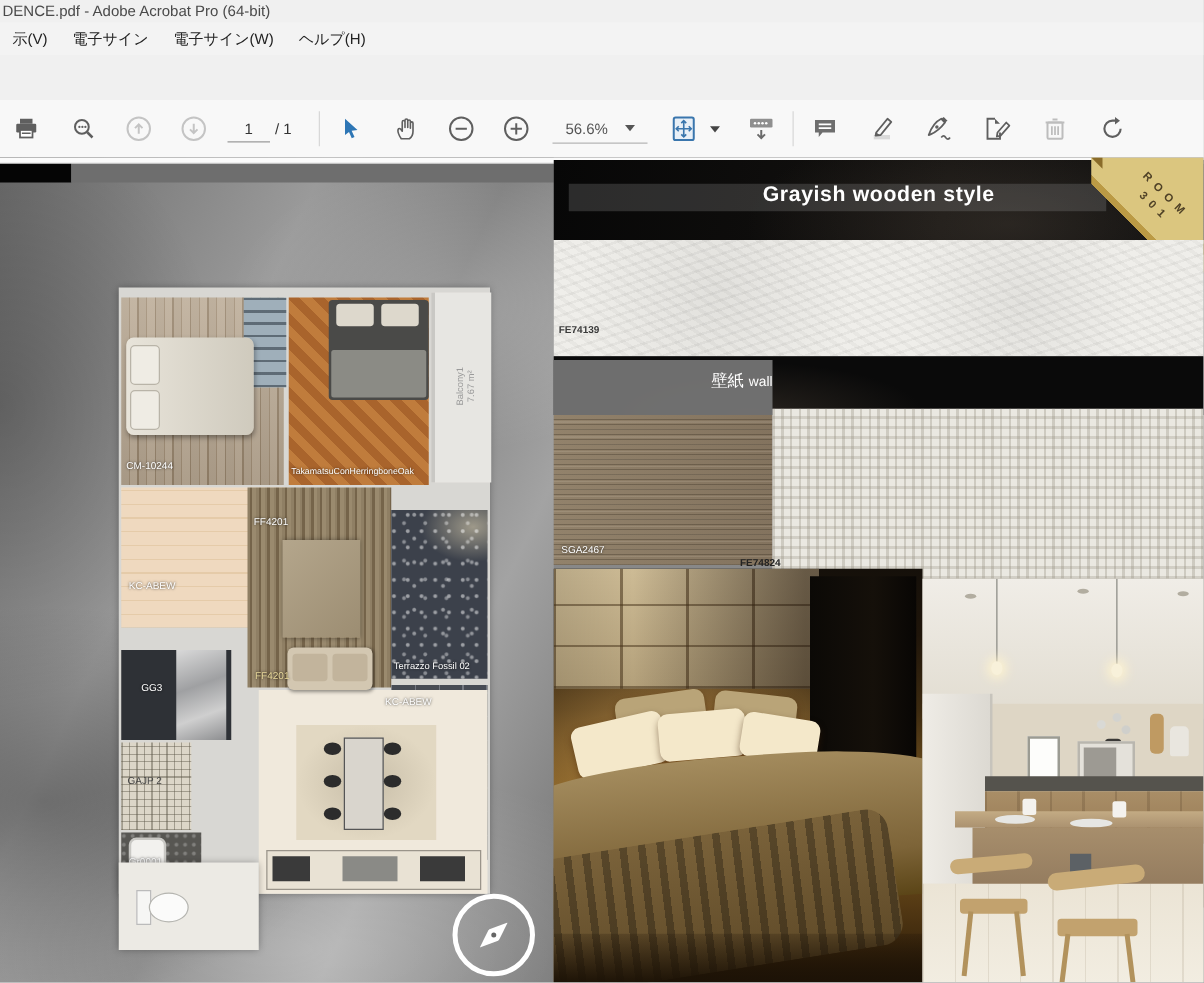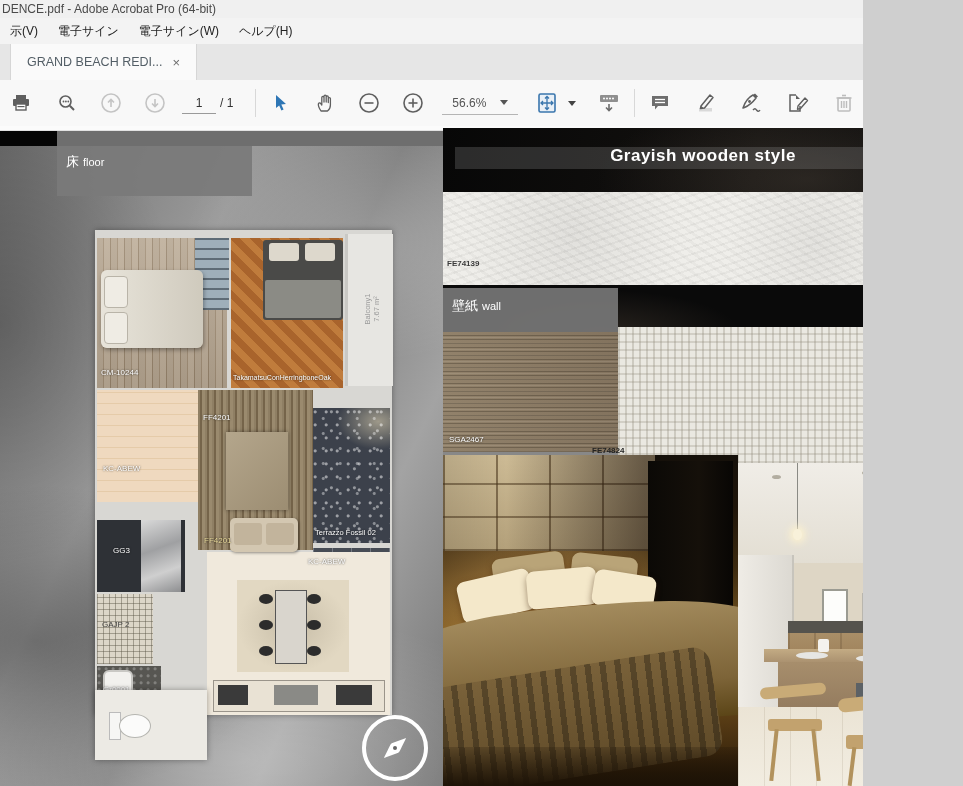--- a/index.html
+++ b/index.html
@@ -1,16 +1,16 @@
 <!DOCTYPE html>
 <html><head>
 <meta charset="utf-8">
 <style>
   html,body{margin:0;padding:0;background:#cfcfcf;font-family:"Liberation Sans","DejaVu Sans",sans-serif;}
-  #app{position:relative;width:863px;height:786px;overflow:hidden;background:#f0f0f0;}
+  #app{position:relative;width:963px;height:786px;overflow:hidden;background:#f0f0f0;}
   
   #titlebar{position:absolute;left:0;top:0;width:963px;height:18px;background:#f0f0f0;
     font-size:12px;color:#4a4a4a;line-height:18px;padding-left:2px;box-sizing:border-box;}
   #menubar{position:absolute;left:0;top:18px;width:963px;height:26px;background:#f3f3f3;
     display:flex;align-items:center;font-size:12px;color:#222;}
   #menubar .menu-item{padding:0 10px;cursor:default;}
   #tabbar{position:absolute;left:0;top:44px;width:963px;height:36px;background:#e6e6e6;border-bottom:1px solid #d0d0d0;}
   .tab{position:absolute;left:10px;top:0;width:185px;height:36px;background:#fafafa;
     display:flex;align-items:center;justify-content:center;gap:10px;font-size:12.5px;color:#535e66;
     border-left:1px solid #d6d6d6;border-right:1px solid #d6d6d6;}
@@ -122,21 +122,21 @@
     background-image:repeating-linear-gradient(35deg,rgba(0,0,0,.03) 0 3px,transparent 3px 8px),
       repeating-linear-gradient(-18deg,rgba(0,0,0,.04) 0 2px,transparent 2px 7px),
       radial-gradient(circle at 25% 45%, rgba(0,0,0,.06), transparent 28%),
       radial-gradient(circle at 72% 55%, rgba(0,0,0,.05), transparent 24%);}
   #ceiling-label-box{left:443px;top:70px;width:180px;height:32px;background:rgba(120,120,120,.92);
     color:#fff;padding:7px 0 0 9px;box-sizing:border-box;}
   #ceiling-code{left:447px;top:133px;color:#3a3a3a;font-size:8px;font-weight:bold;}
   #wall-black{left:443px;top:159px;width:520px;height:47px;
     background:radial-gradient(ellipse 200px 60px at 30% 100%, rgba(70,60,50,.5), transparent 70%),#0a0a0a;}
   #wall-label-box{left:443px;top:162px;width:175px;height:44px;background:rgba(116,116,116,.95);
-    color:#fff;padding:8px 0 0 9px;box-sizing:border-box;}
+    color:#fff;padding:8px 0 0 9px;box-sizing:border-box;text-align:right;}
   #wall-brown{left:443px;top:206px;width:175px;height:120px;
     background:repeating-linear-gradient(0deg,rgba(35,28,18,.28) 0 1px,transparent 1px 4px),
       repeating-linear-gradient(0deg,rgba(255,244,228,.10) 0 1px,transparent 1px 6px),
       linear-gradient(90deg,#92826b,#83735e);}
   #wall-code-left{left:449px;top:309px;}
   #wall-woven{left:618px;top:201px;width:345px;height:136px;background-color:#eae8e1;
     background-image:repeating-linear-gradient(90deg,rgba(140,134,118,.30) 0 2px,transparent 2px 7px),
       repeating-linear-gradient(0deg,rgba(140,134,118,.26) 0 2px,transparent 2px 8px);}
   #wall-code-right{left:592px;top:320px;color:#222;font-size:8px;font-weight:bold;text-shadow:none;position:absolute;white-space:nowrap;}
   
@@ -199,26 +199,20 @@
     <span>DENCE.pdf - Adobe Acrobat Pro (64-bit)</span>
   </div>
 
   <div id="menubar">
     <span class="menu-item">示(V)</span>
     <span class="menu-item">電子サイン</span>
     <span class="menu-item">電子サイン(W)</span>
     <span class="menu-item">ヘルプ(H)</span>
   </div>
 
-  <div id="tabbar">
-    <div class="tab">
-      <span>GRAND BEACH REDI...</span>
-      <span class="close">×</span>
-    </div>
-  </div>
 
   <div id="toolbar">
     <div class="tbtn" style="margin-left:4px">
       <svg class="svgi" width="20" height="20" viewBox="0 0 20 20">
         <rect x="5" y="2" width="10" height="4" fill="#5f5f5f"></rect>
         <rect x="2" y="6" width="16" height="7" rx="1" fill="#5f5f5f"></rect>
         <rect x="5" y="11" width="10" height="6" fill="#fff" stroke="#5f5f5f" stroke-width="1.4"></rect>
         <rect x="6.5" y="13" width="7" height="1.2" fill="#5f5f5f"></rect>
       </svg>
     </div>
@@ -337,23 +331,20 @@
       </svg>
     </div>
   </div>
 
   <div id="doc">
     <div class="abs" id="doc-left-bg"></div>
     <div class="abs" id="top-strip"></div>
     <div class="abs" id="left-black-sliver"></div>
     <div class="abs" id="left-gray-band"></div>
 
-    <div class="abs" id="floor-label-box">
-      <span class="label-jp">床</span><span class="label-en">floor</span>
-    </div>
 
     <div class="abs" id="plan">
       <div class="room" id="pl-room1"></div>
       <div class="room" id="pl-closet"></div>
       <div class="room" id="pl-bed1">
         <div class="pillow" style="top:6px"></div>
         <div class="pillow" style="top:42px"></div>
       </div>
       <div class="room" id="pl-room2"></div>
       <div class="room" id="pl-bed2">

